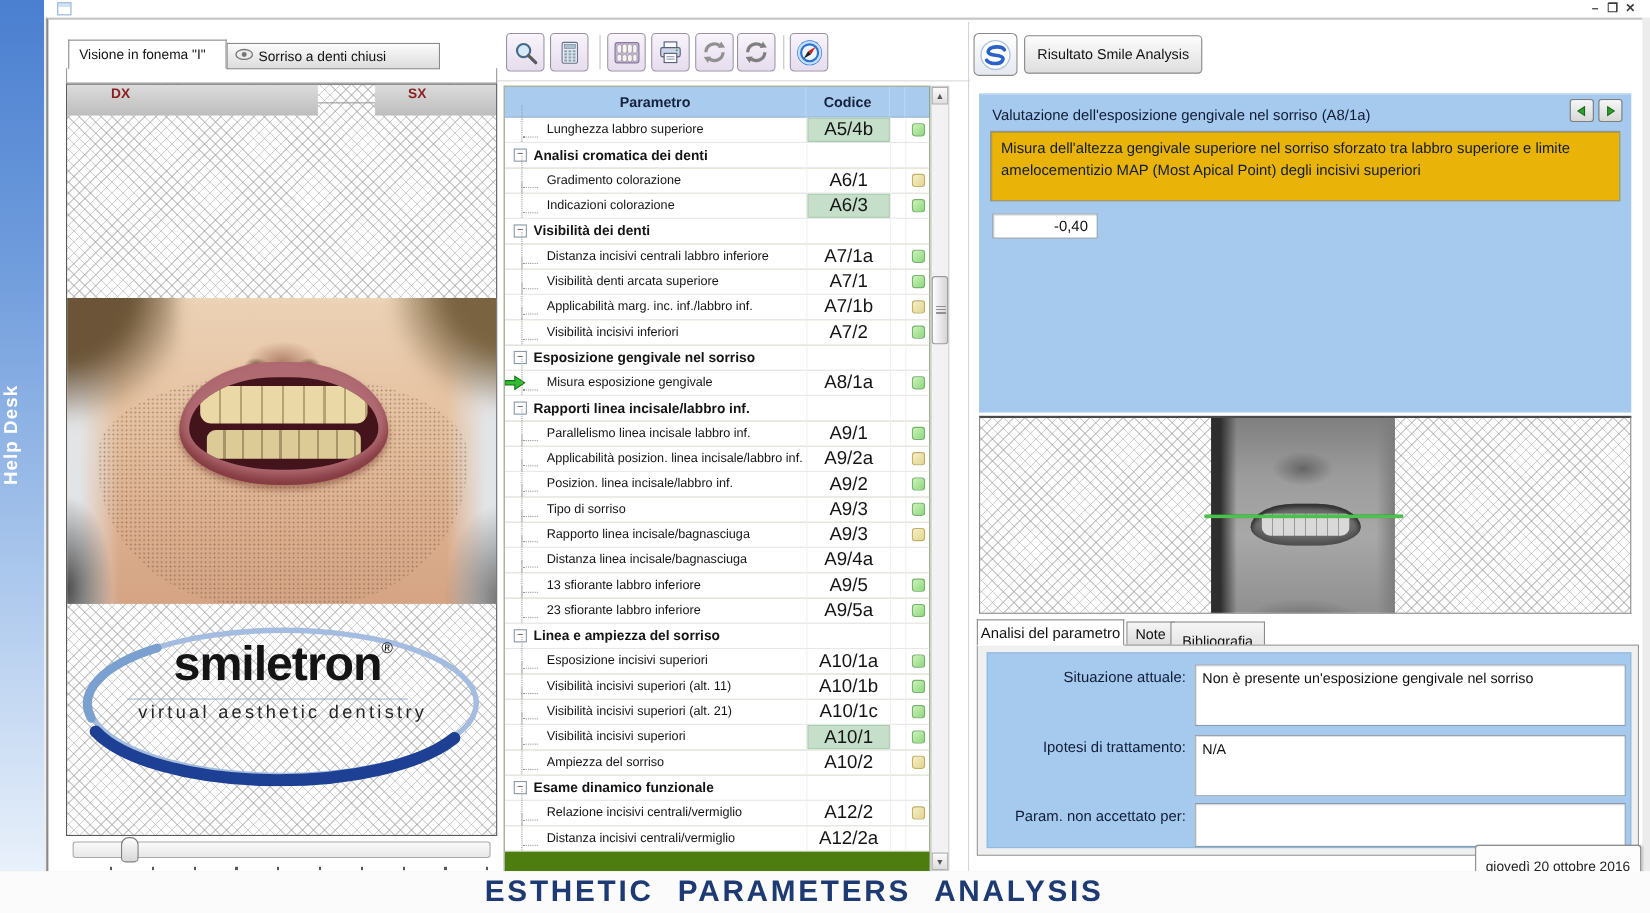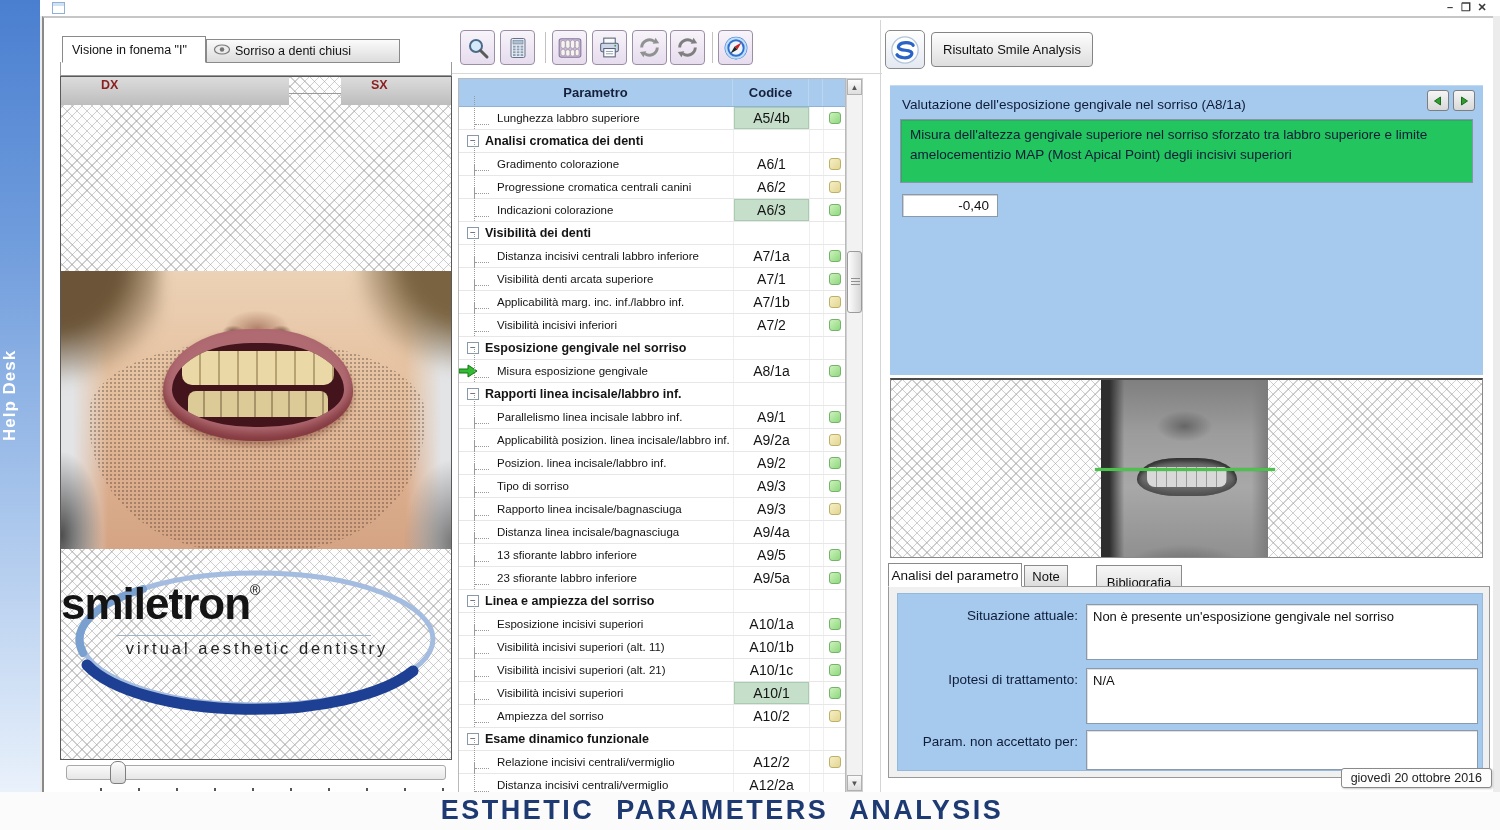--- a/index.html
+++ b/index.html
@@ -61,21 +61,21 @@
     background-size:4px 4px; opacity:.55; }
   #mouth { position:absolute; left:102px; top:58px; width:190px; height:112px;
     background:#b06a72; border-radius:48% 48% 50% 50% / 58% 58% 46% 46%;
     box-shadow:0 4px 6px rgba(120,60,45,.5), inset 0 -8px 10px rgba(120,45,50,.8); }
   #mouth-open { position:absolute; left:9px; top:14px; width:172px; height:84px; background:#43141c; border-radius:48% 48% 50% 50% / 58% 58% 46% 46%; overflow:hidden; }
   #teeth-up { position:absolute; left:10px; top:8px; width:152px; height:34px; background:repeating-linear-gradient(90deg,#ead9a6 0 17px, #b7a274 17px 19px); border-radius:6px 6px 10px 10px; }
   #teeth-low { position:absolute; left:16px; top:48px; width:140px; height:26px; background:repeating-linear-gradient(90deg,#dcca97 0 15px, #a8946a 15px 17px); border-radius:8px 8px 6px 6px; }
 
   #logo-area { position:absolute; left:0; top:472px; width:392px; height:212px; }
   #logo { position:absolute; left:12px; top:18px; width:368px; height:148px; }
-  #logo-text { position:absolute; left:0; top:30px; width:100%; font-weight:bold; font-size:44px; letter-spacing:-1px; color:#141414; }
+  #logo-text { position:absolute; left:0; top:30px; width:100%; text-align:center; font-weight:bold; font-size:44px; letter-spacing:-1px; color:#141414; }
   #logo-reg { font-size:14px; vertical-align:24px; font-weight:normal; }
   #logo-rule { position:absolute; left:55px; top:86px; width:255px; height:1px; background:#9fb4c4; }
   #logo-tagline { position:absolute; left:0; top:90px; width:100%; text-align:center; font-size:16.5px; letter-spacing:3px; color:#242424; }
 
   
   #zoom-slider-track { left:66px; top:765px; width:380px; height:15px; background:linear-gradient(#fafafa,#e7e7e7); border:1px solid #a8a8a8; border-radius:3px; }
   #zoom-slider-thumb { left:110px; top:761px; width:16px; height:23px; background:linear-gradient(#fdfdfd,#d8d8d8); border:1px solid #7e7e7e; border-radius:7px 7px 4px 4px; }
   #slider-ticks { left:100px; top:788px; width:346px; height:3px;
     background-image:repeating-linear-gradient(90deg,#555 0 2px, transparent 2px 38px); }
 
@@ -91,21 +91,21 @@
   .th { display:flex; align-items:center; justify-content:center; border-right:1px solid #bcd6f0; }
   .th-param { flex:1; } .th-code { width:76px; } .th-c3 { width:14px; } .th-c4 { width:22px; border-right:none; }
   .trow { display:flex; height:23px; align-items:center; border-bottom:1px solid #e7e7e7; background:#fff; font-size:11.5px; color:#141414; }
   .ind { width:38px; height:100%; position:relative; flex:none; }
   .tree { position:absolute; left:15px; top:-11px; bottom:0; border-left:1px dotted #9a9a9a; }
   .tree:after { content:""; position:absolute; left:0; top:calc(50% + 11px); width:14px; border-top:1px dotted #9a9a9a; }
   .minus { position:absolute; left:8px; top:50%; transform:translateY(-50%); width:12px; height:12px; border:1px solid #8899aa; background:#fff; font-size:10px; line-height:9px; text-align:center; color:#445; }
   .cur-arrow { position:absolute; left:-1px; top:4px; }
   .lbl { flex:1; white-space:nowrap; overflow:hidden; }
   .lbl.g { font-weight:bold; font-size:12.5px; margin-left:-12px; }
-  .code { width:76px; flex:none; height:100%; line-height:22px; text-align:center; font-size:14px; border-left:1px solid #efefef; }
+  .code { width:76px; flex:none; height:100%; line-height:22px; text-align:center; font-size:17px; border-left:1px solid #efefef; }
   .code.hl { background:#c5dfca; box-shadow:inset 0 0 0 1px #a9cbb0; }
   .c3 { width:14px; flex:none; height:100%; border-left:1px solid #efefef; }
   .c4 { width:22px; flex:none; height:100%; border-left:1px solid #efefef; display:flex; align-items:center; justify-content:center; }
   .st { width:12px; height:12px; border-radius:3px; }
   .st.green { background:linear-gradient(135deg,#cdf2bc,#8fd87e); border:1px solid #74b36a; }
   .st.yellow { background:linear-gradient(135deg,#f6efc4,#e2d693); border:1px solid #bfb068; }
 
   
   #tbl-scroll { left:846px; top:78px; width:17px; height:714px; background:#f2f2f2; border:1px solid #d0d0d0; }
   .sb-btn { position:absolute; left:0; width:15px; height:16px; background:linear-gradient(#fafafa,#dedede); border:1px solid #b0b0b0; color:#555; font-size:8px; text-align:center; line-height:15px; }
@@ -116,48 +116,48 @@
 
   
   #right-sep { left:880px; top:20px; width:1px; height:772px; background:#d5d5d5; }
   #s-button { left:885px; top:30px; width:40px; height:39px; border:1px solid #8a8a8a; border-radius:5px; background:linear-gradient(#ffffff,#e4e8f0); display:flex; align-items:center; justify-content:center; }
   #risultato-btn { left:931px; top:32px; width:162px; height:35px; border:1px solid #848484; border-radius:4px; background:linear-gradient(#fdfdfd,#dedede); font-size:13px; color:#111; display:flex; align-items:center; justify-content:center; }
 
   #param-blue { left:890px; top:85px; width:593px; height:290px; background:#a6c9ee; border-top:1px solid #c3daf2; }
   #param-title { position:absolute; left:12px; top:11px; font-size:13.5px; color:#0e1c38; }
   .nav-btn { position:absolute; top:4px; width:22px; height:21px; border:1px solid #7e7e7e; border-radius:3px; background:linear-gradient(#f6f6f6,#d8d8d8); display:flex; align-items:center; justify-content:center; }
   #nav-prev { right:34px; } #nav-next { right:8px; }
-  #param-desc { position:absolute; left:10px; top:33px; width:573px; height:64px; background:#22c55e; border:1px solid #8696a6; box-shadow:inset 1px 1px 0 rgba(90,110,130,.35); font-size:13.5px; color:#0e1c38; padding:5px 9px; line-height:1.45; }
+  #param-desc { position:absolute; left:10px; top:33px; width:573px; height:64px; background:#eab308; border:1px solid #8696a6; box-shadow:inset 1px 1px 0 rgba(90,110,130,.35); font-size:13.5px; color:#0e1c38; padding:5px 9px; line-height:1.45; }
   #param-value { position:absolute; left:12px; top:108px; width:96px; height:23px; background:#fff; border:1px solid #8a9aaa; box-shadow:inset 1px 1px 0 rgba(0,0,0,.18); font-size:13.5px; color:#101010; text-align:right; line-height:21px; padding-right:8px; }
 
   #preview { left:890px; top:378px; width:593px; height:180px; border:1px solid #8a8a8a; border-top:2px solid #4a4a4a; overflow:hidden; }
   #preview-face { position:absolute; left:210px; top:0; width:167px; height:178px;
     background:
       radial-gradient(ellipse 40px 22px at 50% 26%, rgba(40,40,40,.45), transparent 70%),
       radial-gradient(ellipse 90px 40px at 50% 108%, rgba(60,60,60,.55), transparent 70%),
       linear-gradient(90deg, #2e2e2e 0 5%, transparent 14% 90%, #7c7c7c 100%),
       linear-gradient(180deg,#7f7f7f 0%, #9c9c9c 30%, #a8a8a8 60%, #8f8f8f 100%); }
   #pv-mouth { position:absolute; left:36px; top:78px; width:100px; height:38px; background:#6f6f6f; border-radius:50% 50% 50% 50%/70% 70% 55% 55%; box-shadow:inset 0 4px 4px rgba(30,30,30,.75), inset 0 -5px 6px rgba(70,70,70,.8); }
   #pv-teeth { position:absolute; left:10px; top:9px; width:80px; height:20px; background:repeating-linear-gradient(90deg,#d9d9d9 0 9px, #9a9a9a 9px 10px); border-radius:4px 4px 8px 8px; }
   #green-line { position:absolute; left:204px; top:88px; width:180px; height:3px; background:#4cc24c; box-shadow:0 0 1px #2a8a2a; }
 
   
   .atab { position:absolute; top:563px; border:1px solid #8a8a8a; font-size:13px; color:#111; display:flex; align-items:center; justify-content:center; background:linear-gradient(#f6f6f6,#dcdcdc); }
   #atab-analisi { left:888px; width:134px; height:24px; background:#fff; border-bottom:1px solid #fff; z-index:3; font-size:13.5px; }
   #atab-note { left:1024px; width:44px; height:22px; top:565px; }
-  #atab-biblio { left:1096px; width:86px; height:34px; top:565px; }
+  #atab-biblio { left:1064px; width:86px; height:34px; top:565px; }
   #analysis-box { left:888px; top:586px; width:602px; height:192px; background:#f0f0f0; border:1px solid #999; }
   #analysis-blue { position:absolute; left:8px; top:6px; width:586px; height:178px; background:#a6c9ee; border:1px solid #95b8dd; }
   .afield-label { position:absolute; width:172px; text-align:right; font-size:13.5px; color:#0e1c38; }
   .afield-box { position:absolute; left:188px; width:392px; background:#fff; border:1px solid #8a9aaa; box-shadow:inset 1px 1px 0 rgba(0,0,0,.12); font-size:13px; color:#101010; padding:3px 6px; line-height:1.35; }
   #fl1 { top:14px; left:8px; } #fb1 { top:10px; height:56px; }
   #fl2 { top:78px; left:8px; } #fb2 { top:74px; height:56px; }
   #fl3 { top:140px; left:8px; } #fb3 { top:136px; height:40px; }
 
-  #date-tooltip { right:8px; top:768px; background:#fdfdfd; border:1px solid #8a8a8a; border-radius:3px; padding:2px 9px; font-size:12.5px; color:#222; box-shadow:1px 1px 2px rgba(0,0,0,.2); }
+  #date-tooltip { right:8px; top:768px; background:#fdfdfd; border:1px solid #8a8a8a; border-radius:3px; padding:12px 9px; font-size:12.5px; color:#222; box-shadow:1px 1px 2px rgba(0,0,0,.2); }
 
   
   #footer { left:0; top:792px; width:1500px; height:38px; background:#fbfbfb; }
   #footer-title { width:100%; text-align:center; padding-right:56px; margin-top:3px; font-size:27px; font-weight:bold; letter-spacing:2.5px; word-spacing:12px; color:#1e3a72; }
 </style>
 </head>
 <body>
 
 <div id="titlebar" class="abs"></div>
 <div id="app-icon" class="abs"></div>
@@ -340,31 +340,20 @@
         <span class="code">A6/1</span>
         <span class="c3"></span>
         <span class="c4">
           <span class="st yellow"></span>
         </span>
       </div>
       <div class="trow">
         <span class="ind">
           <span class="tree"></span>
         </span>
-        <span class="lbl">Progressione cromatica centrali canini</span>
-        <span class="code">A6/2</span>
-        <span class="c3"></span>
-        <span class="c4">
-          <span class="st yellow"></span>
-        </span>
-      </div>
-      <div class="trow">
-        <span class="ind">
-          <span class="tree"></span>
-        </span>
         <span class="lbl">Indicazioni colorazione</span>
         <span class="code hl">A6/3</span>
         <span class="c3"></span>
         <span class="c4">
           <span class="st green"></span>
         </span>
       </div>
       <div class="trow tgroup">
         <span class="ind">
           <span class="minus">−</span>

